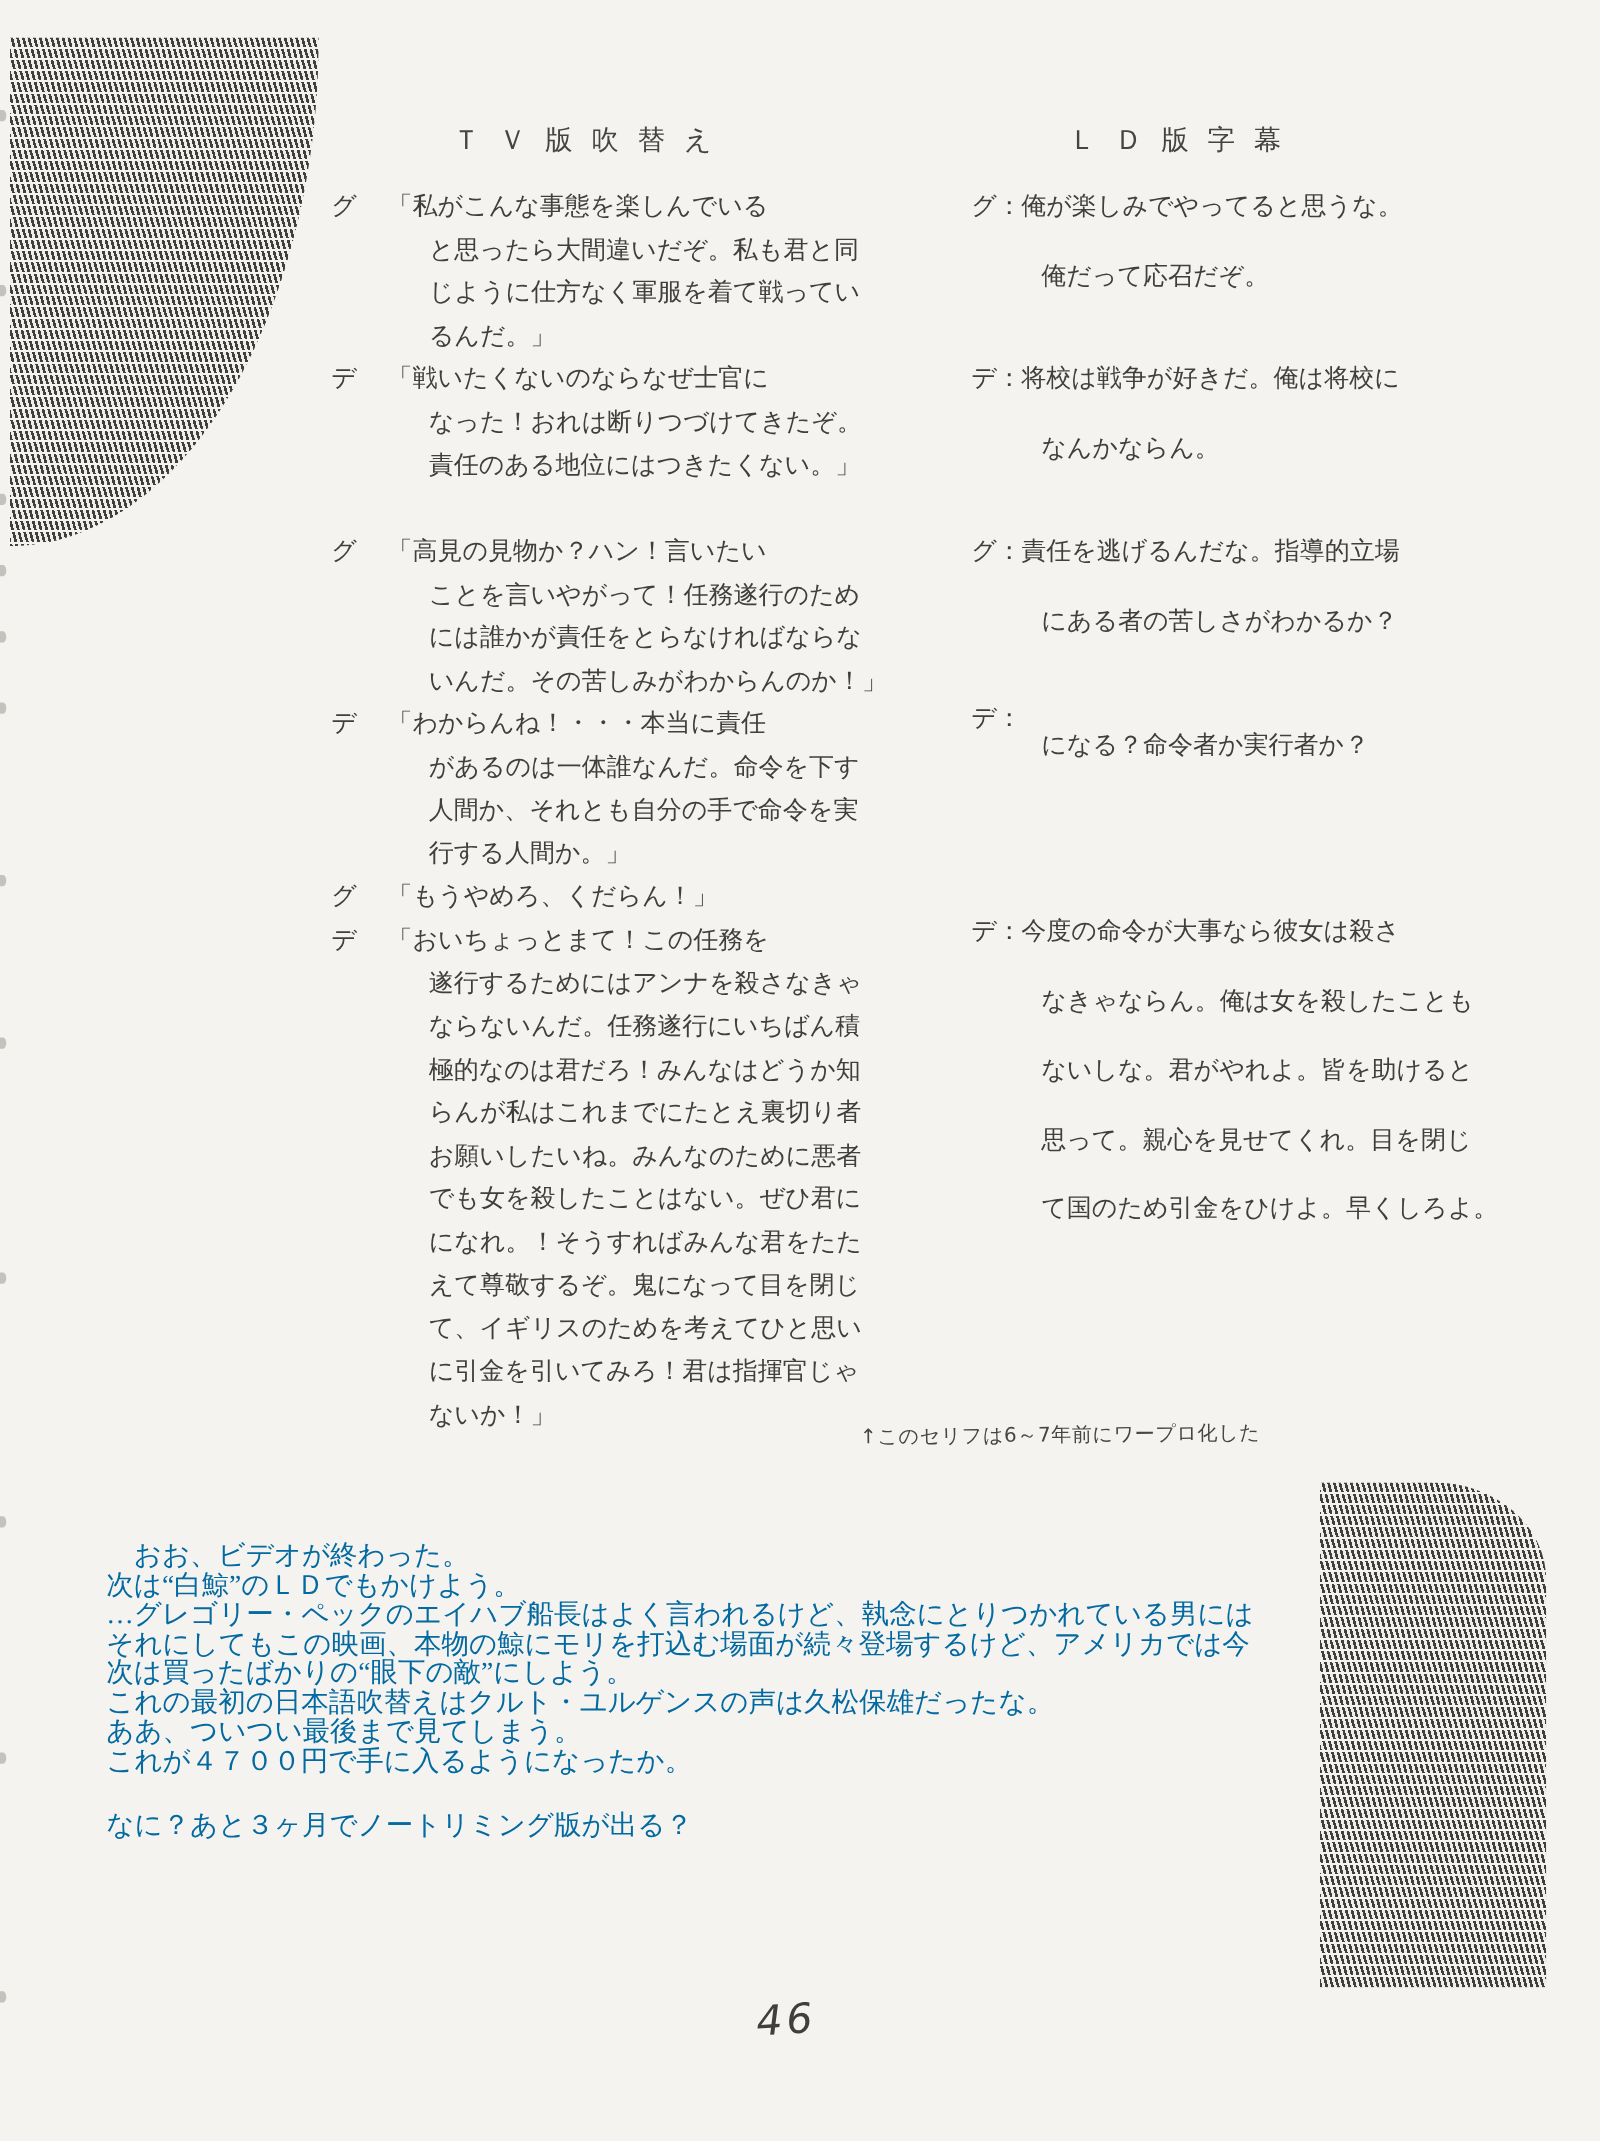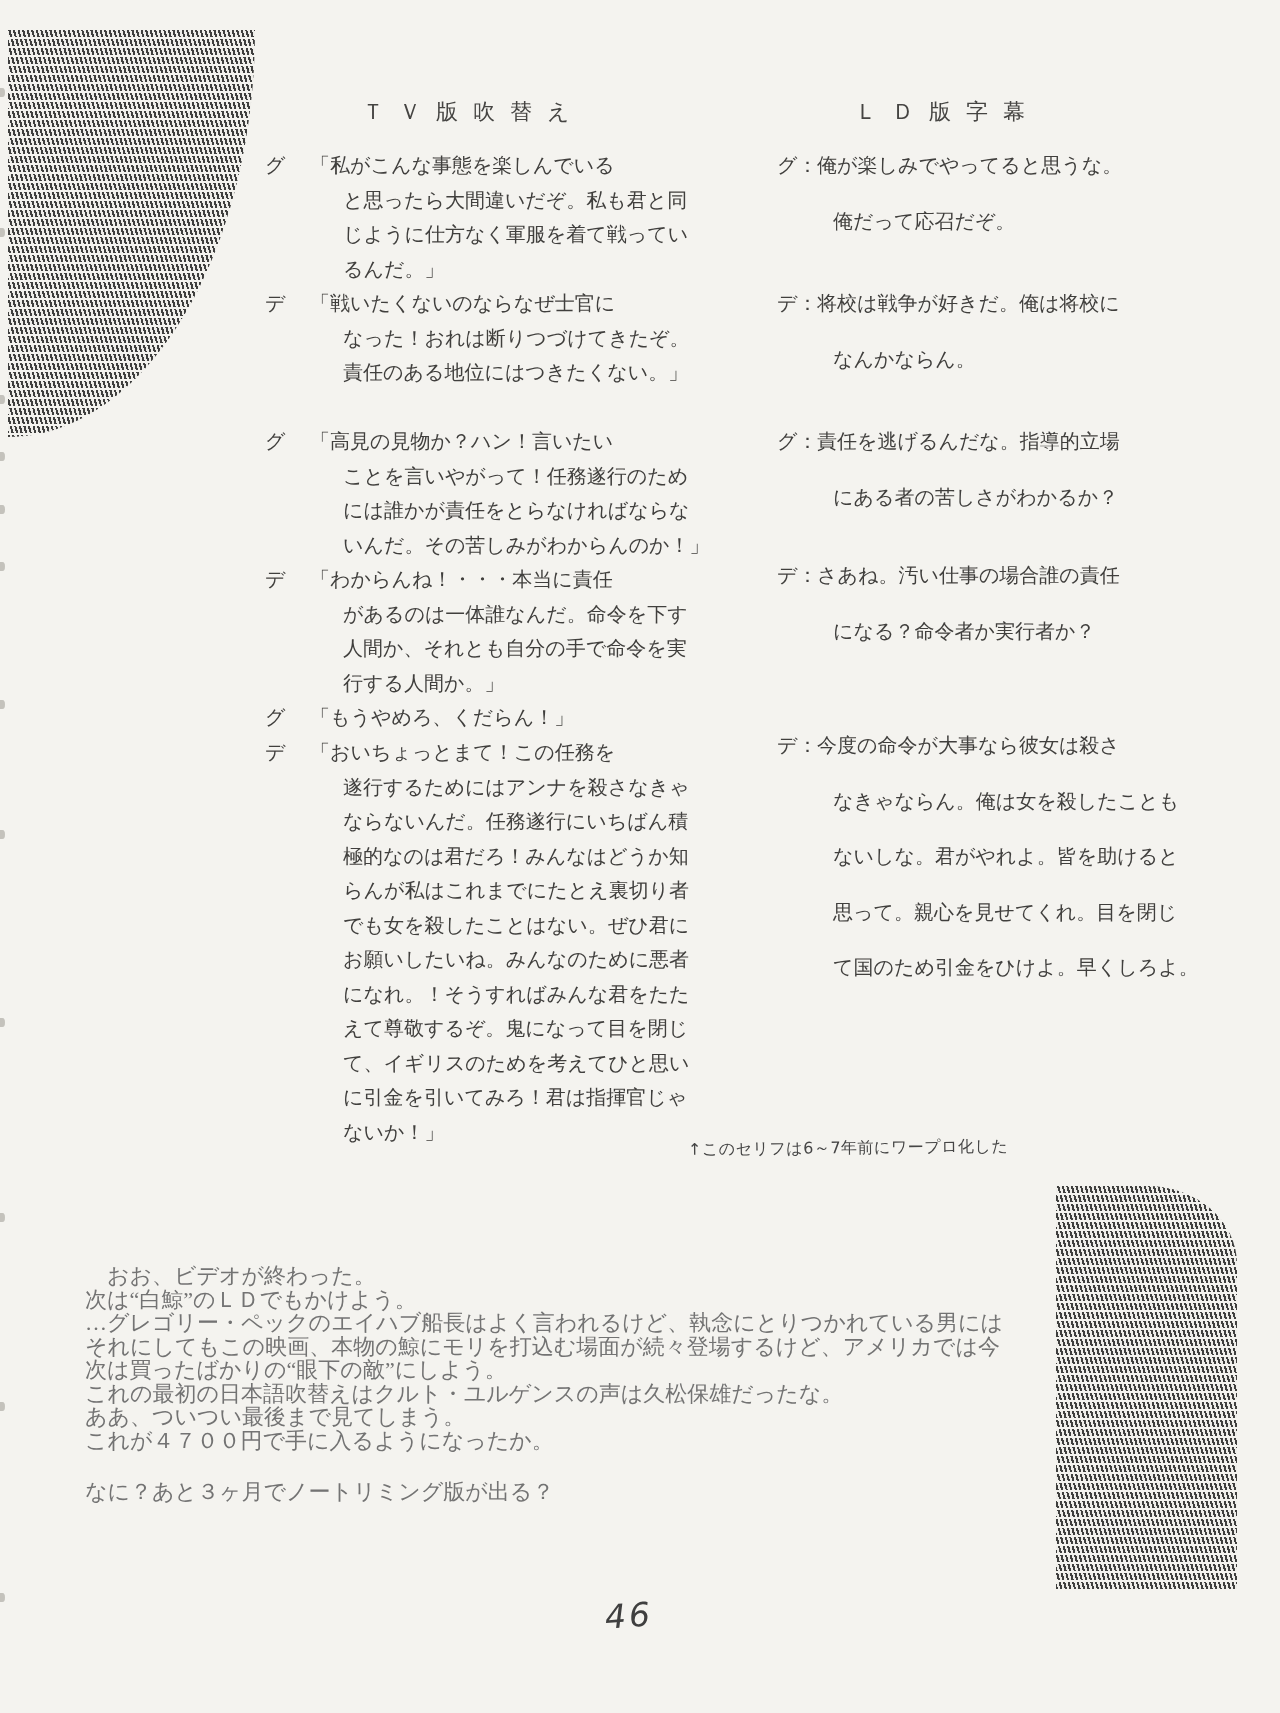--- a/index.html
+++ b/index.html
@@ -44,22 +44,22 @@
     font-family:"DejaVu Sans",sans-serif;color:#454545;
     transform:rotate(-0.6deg);letter-spacing:0.5px;white-space:nowrap;
   }
   .page-number{
     position:absolute;left:605px;top:1596px;font-size:33px;font-style:italic;
     font-family:"DejaVu Sans",sans-serif;color:#3f3f3f;
     transform:rotate(-4deg);letter-spacing:3px;
   }
   
   .afterword{
-    position:absolute;left:85px;top:1264px;font-size:22px;line-height:23.5px;
-    white-space:nowrap;color:#737373;
+    position:absolute;left:85px;top:1232px;font-size:22px;line-height:23.5px;
+    white-space:nowrap;color:#0369a1;
   }
   .afterword .closing{margin-top:28px;}
 </style>
 </head>
 <body>
 
 <div class="page">
 
   <div class="tone tone-tl"></div>
   <div class="tone tone-br"></div>
@@ -116,22 +116,22 @@
     <div class="ln">「もうやめろ、くだらん！」</div>
   </div>
 
   <div class="entry left-col le5">
     <span class="speaker">デ</span>
     <div class="ln">「おいちょっとまて！この任務を</div>
     <div class="ln cont">遂行するためにはアンナを殺さなきゃ</div>
     <div class="ln cont">ならないんだ。任務遂行にいちばん積</div>
     <div class="ln cont">極的なのは君だろ！みんなはどうか知</div>
     <div class="ln cont">らんが私はこれまでにたとえ裏切り者</div>
+    <div class="ln cont">お願いしたいね。みんなのために悪者</div>
     <div class="ln cont">でも女を殺したことはない。ぜひ君に</div>
-    <div class="ln cont">お願いしたいね。みんなのために悪者</div>
     <div class="ln cont">になれ。！そうすればみんな君をたた</div>
     <div class="ln cont">えて尊敬するぞ。鬼になって目を閉じ</div>
     <div class="ln cont">て、イギリスのためを考えてひと思い</div>
     <div class="ln cont">に引金を引いてみろ！君は指揮官じゃ</div>
     <div class="ln cont">ないか！」</div>
   </div>
 
   <div class="entry right-col re0">
     <span class="speaker">グ：</span>
     <div class="ln">俺が楽しみでやってると思うな。</div>
@@ -145,21 +145,20 @@
   </div>
 
   <div class="entry right-col re2">
     <span class="speaker">グ：</span>
     <div class="ln">責任を逃げるんだな。指導的立場</div>
     <div class="ln cont">にある者の苦しさがわかるか？</div>
   </div>
 
   <div class="entry right-col re3">
     <span class="speaker">デ：</span>
-    <div class="ln">さあね。汚い仕事の場合誰の責任</div>
     <div class="ln cont">になる？命令者か実行者か？</div>
   </div>
 
   <div class="entry right-col re4">
     <span class="speaker">デ：</span>
     <div class="ln">今度の命令が大事なら彼女は殺さ</div>
     <div class="ln cont">なきゃならん。俺は女を殺したことも</div>
     <div class="ln cont">ないしな。君がやれよ。皆を助けると</div>
     <div class="ln cont">思って。親心を見せてくれ。目を閉じ</div>
     <div class="ln cont">て国のため引金をひけよ。早くしろよ。</div>

